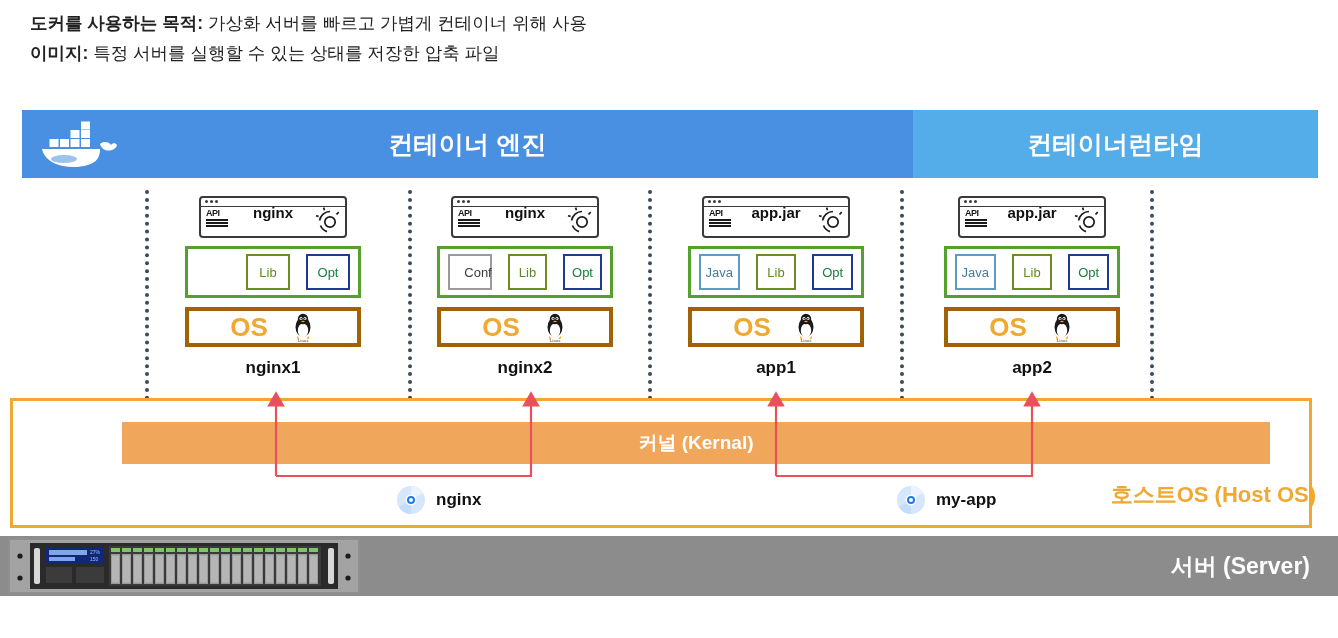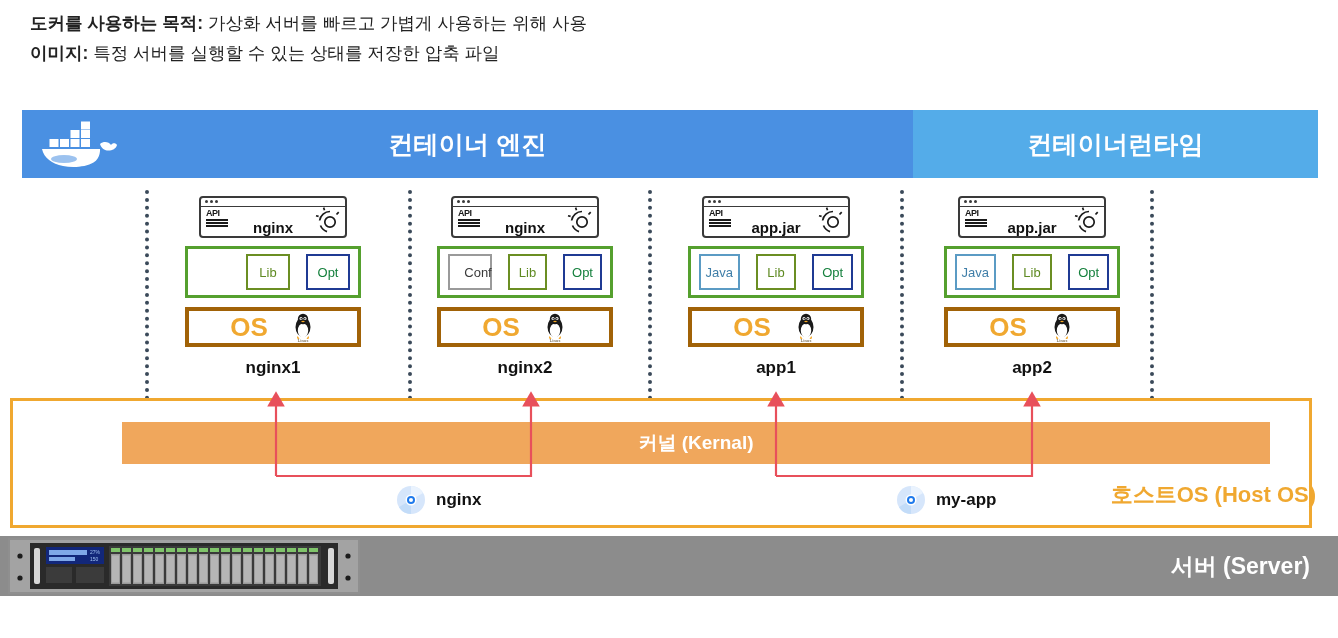--- a/index.html
+++ b/index.html
@@ -24,21 +24,21 @@
   .hdr-title{color:#ffffff;font-size:25px;font-weight:bold;letter-spacing:.2px;}
   .whale{position:absolute;left:14px;top:50%;transform:translateY(-50%);width:86px;height:50px;}
 
   
   .vsep{position:absolute;width:0;border-left:4px dotted #3b4a5a;top:190px;height:218px;}
 
   
   .stack{position:absolute;top:196px;width:176px;}
   .win{
     height:42px;border:2px solid #3a3a3a;border-radius:4px;background:#fff;
-    margin:0 14px;position:relative;display:flex;align-items:flex-end;justify-content:center;
+    margin:0 14px;position:relative;display:flex;align-items:flex-start;justify-content:center;
     box-sizing:border-box;
   }
   .win-bar{position:absolute;left:0;right:0;top:0;height:8px;border-bottom:1.5px solid #3a3a3a;}
   .win-dots{position:absolute;left:4px;top:1.5px;display:flex;gap:2px;}
   .win-dots i{width:3px;height:3px;border-radius:50%;background:#3a3a3a;display:block;}
   .win-api{position:absolute;left:5px;top:11px;width:26px;}
   .win-api .api-t{font-size:9px;font-weight:bold;line-height:9px;letter-spacing:-.5px;color:#1a1a1a;}
   .win-api .api-l{margin-top:1px;}
   .win-api .api-l span{display:block;height:1.6px;background:#1a1a1a;margin-bottom:1.6px;width:22px;}
   .win-name{font-size:15px;font-weight:bold;color:#111;margin-top:6px;}
@@ -99,21 +99,21 @@
   }
   .rack{position:absolute;left:8px;top:2px;width:352px;height:56px;}
 </style>
 </head>
 <body>
 
 <div class="page">
 
   <div class="intro">
     <div class="intro-line">
-      <b>도커를 사용하는 목적:</b><span> 가상화 서버를 빠르고 가볍게 사용하는 위해 사용</span>
+      <b>도커를 사용하는 목적:</b><span> 가상화 서버를 빠르고 가볍게 컨테이너 위해 사용</span>
     </div>
     <div class="intro-line">
       <b>이미지:</b><span> 특정 서버를 실행할 수 있는 상태를 저장한 압축 파일</span>
     </div>
   </div>
 
   <div class="hdr">
     <div class="hdr-left">
       <span class="whale">
         <svg viewBox="0 0 86 50" width="86" height="50">

